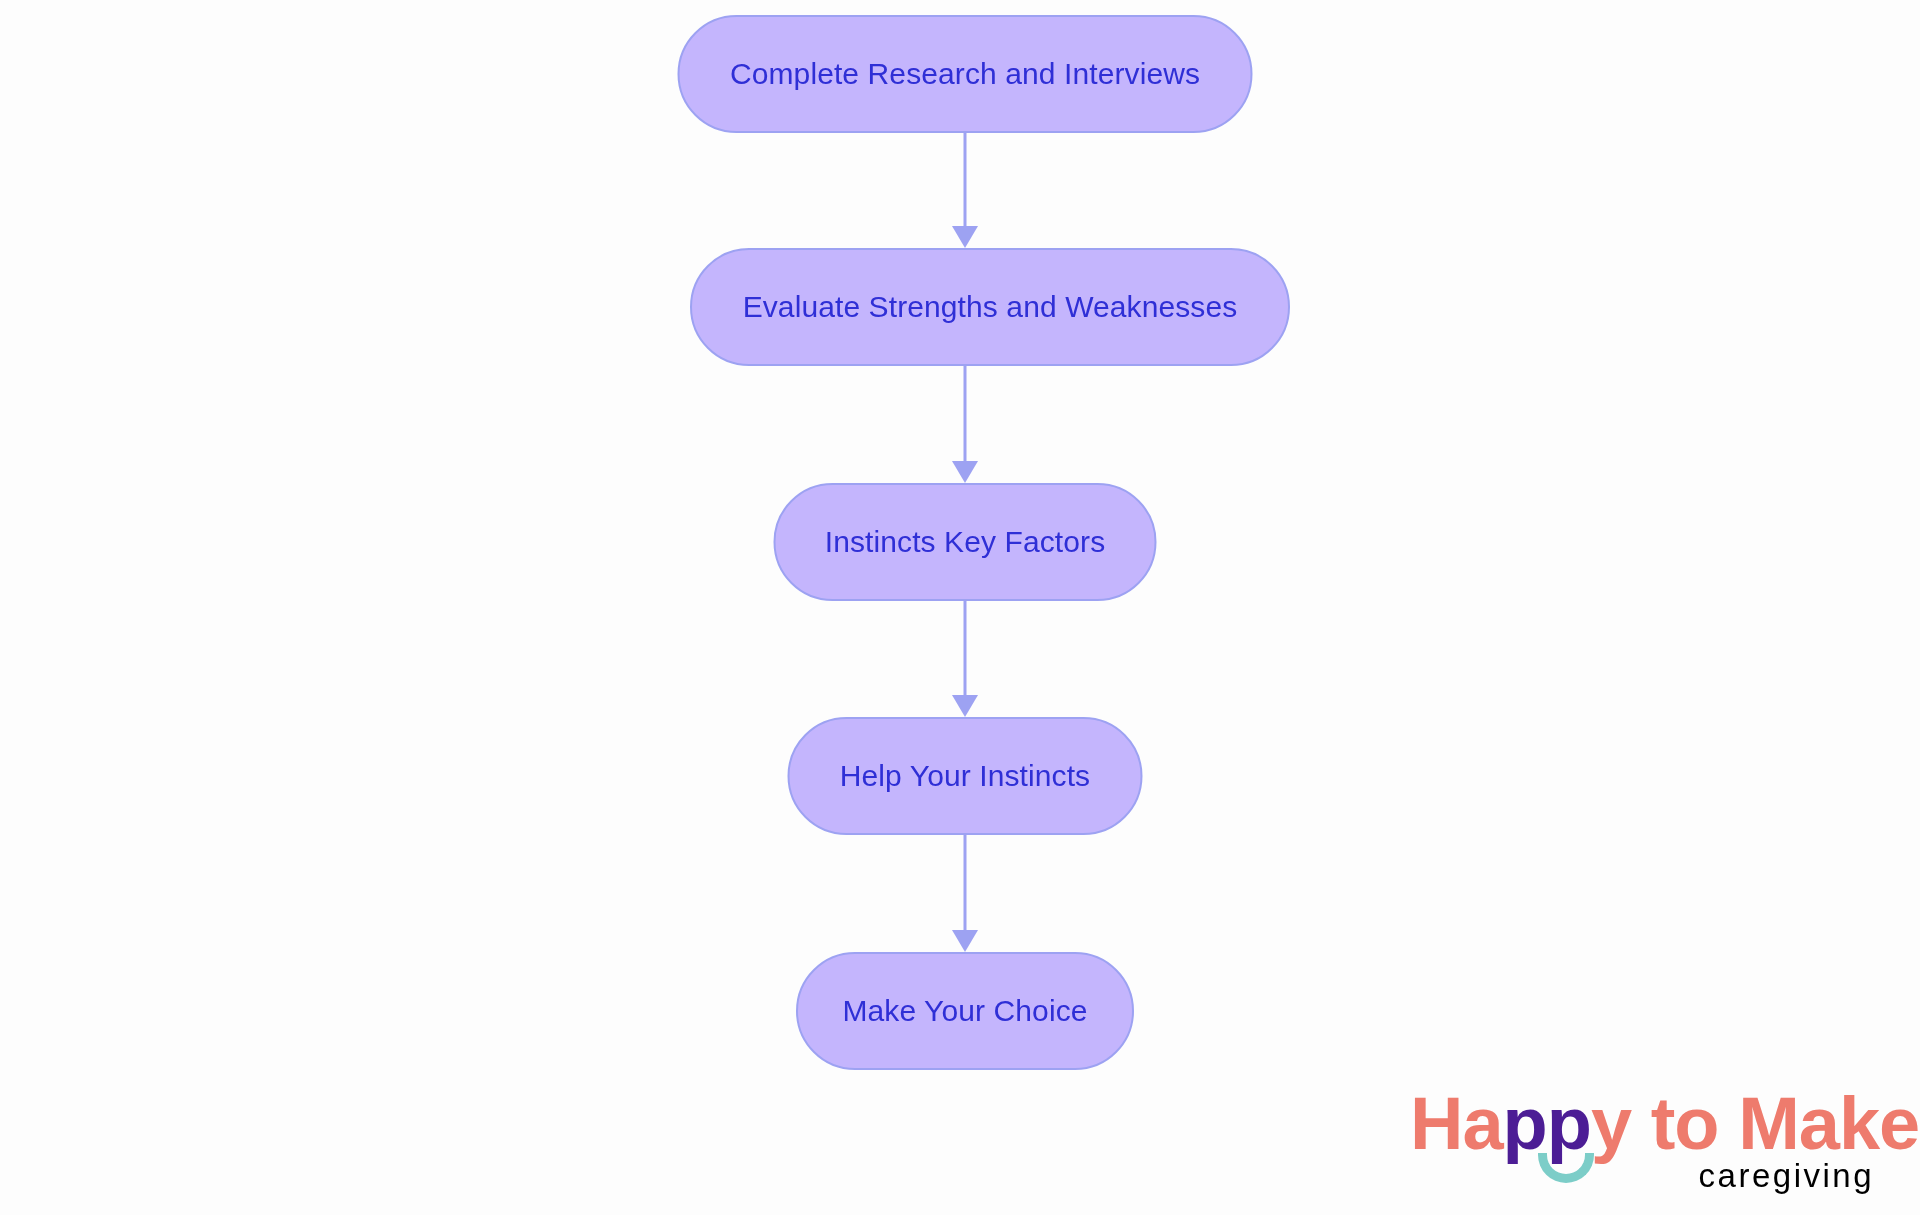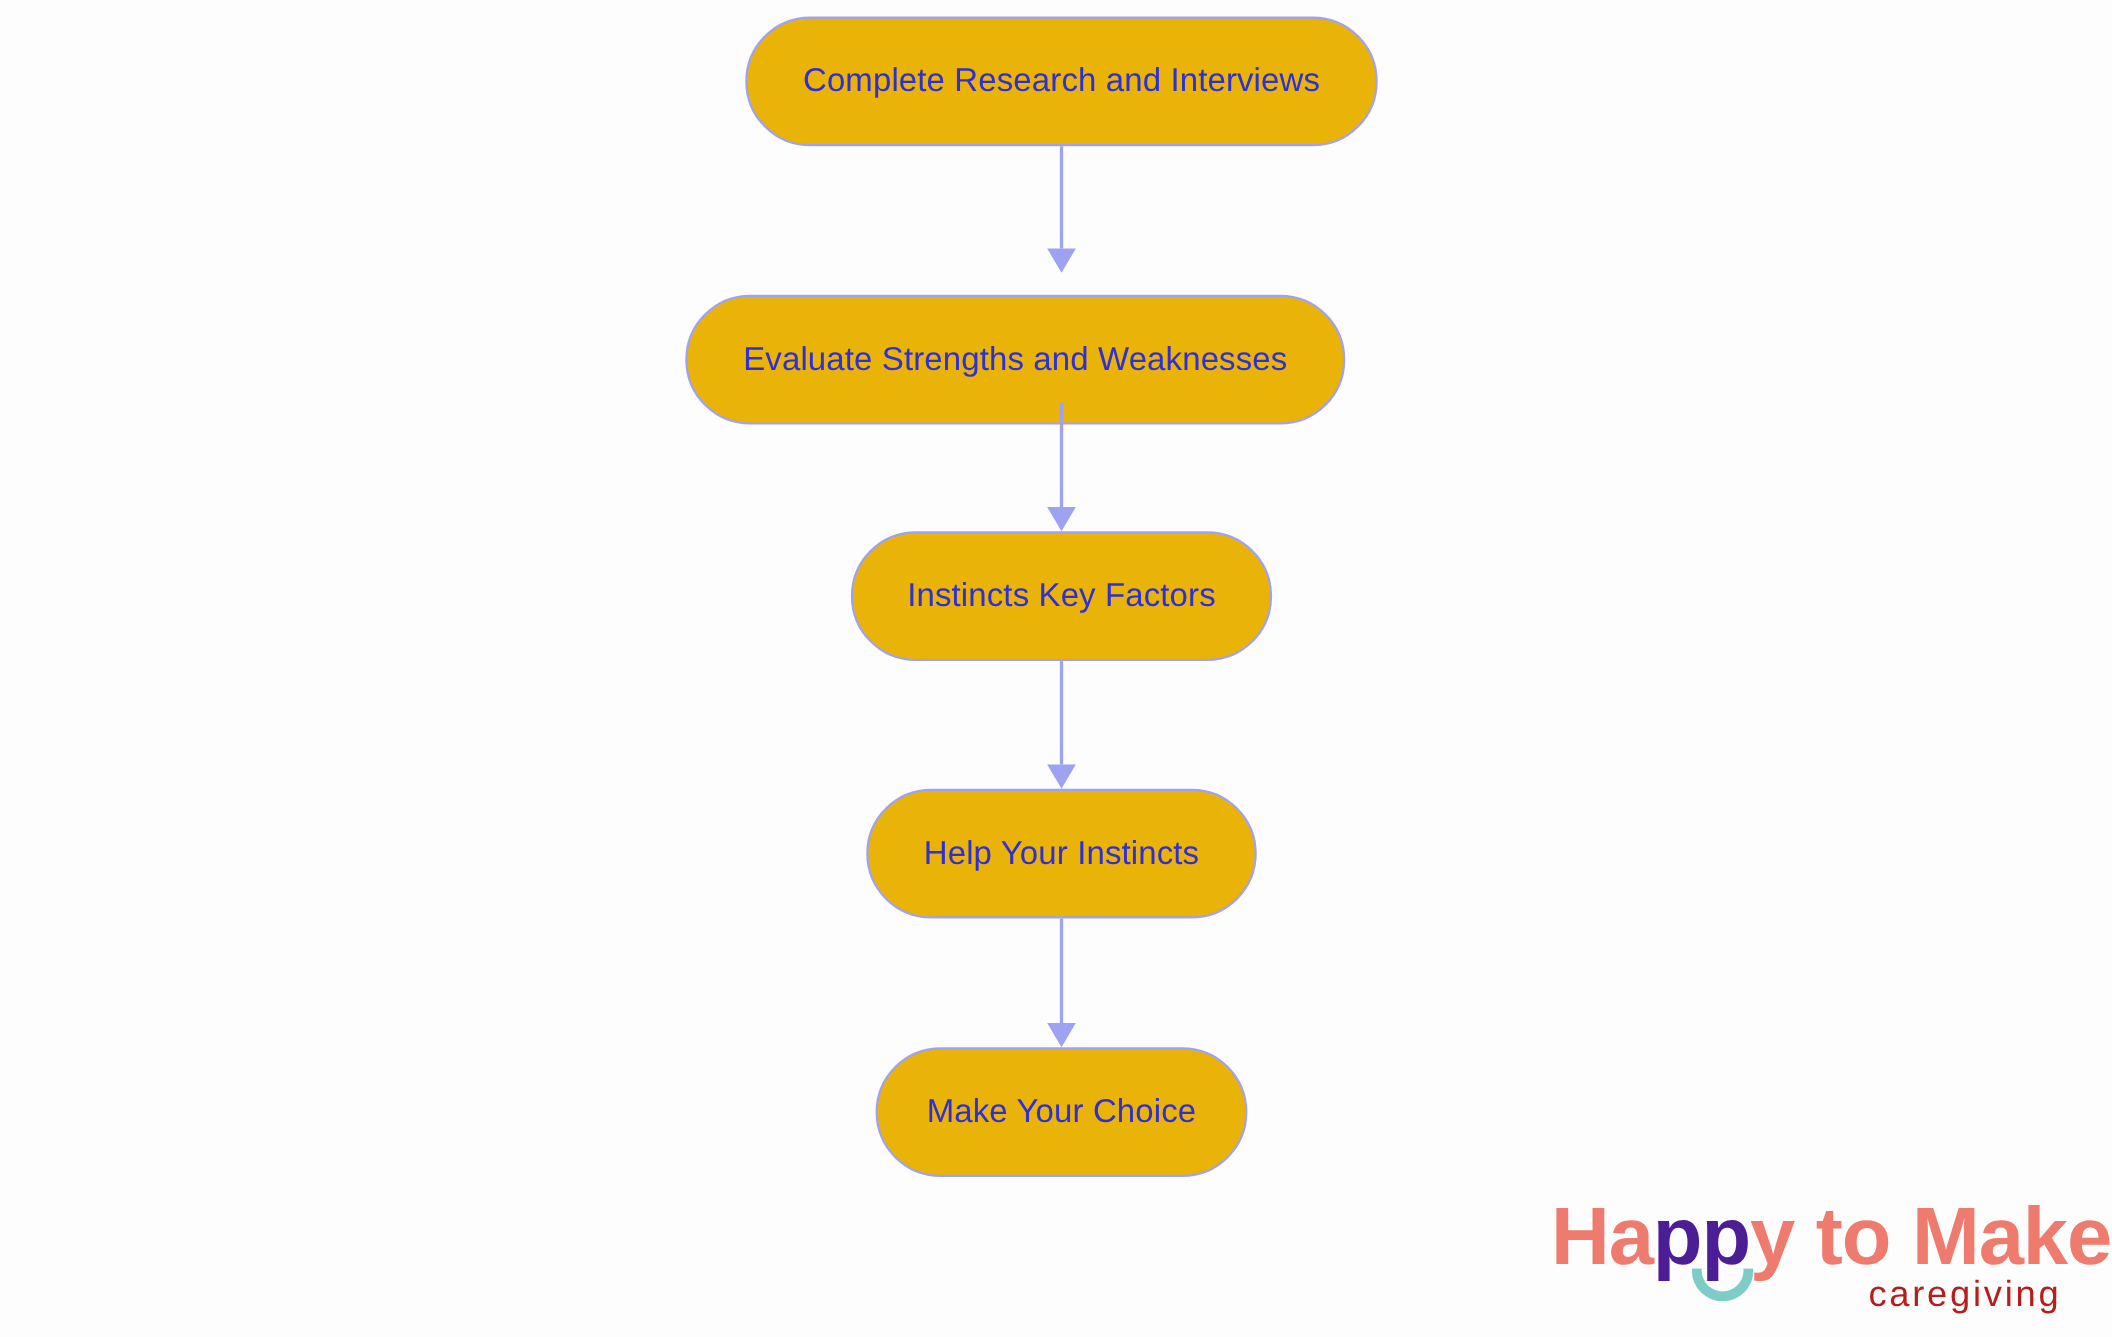--- a/index.html
+++ b/index.html
@@ -27,21 +27,21 @@
     top: 0;
     width: 1920px;
     height: 1090px;
   }
 
   .node {
     position: absolute;
     display: flex;
     align-items: center;
     justify-content: center;
-    background: #eab308;
+    background: #c4b5fd;
     border: 2px solid #9da2f2;
     border-radius: 999px;
     height: 118px;
     transform: translateX(-50%);
   }
 
   .node-label {
     color: #2f2fd6;
     font-size: 30px;
     font-weight: 400;
@@ -111,42 +111,42 @@
     border-radius: 0 0 40px 40px;
   }
 
   .logo-sub {
     position: absolute;
     right: 6px;
     top: 82px;
     font-size: 33px;
     font-weight: 400;
     letter-spacing: 2.5px;
-    color: #b91c1c;
+    color: #000000;
     white-space: nowrap;
     line-height: 1;
   }
 </style>
 </head>
 <body>
 
 <div id="canvas">
 
   <div class="flow">
 
     <div class="node" style="left:965px; top:15px; width:575px;">
       <span class="node-label">Complete Research and Interviews</span>
     </div>
 
     <div class="connector" style="left:965px; top:133px; height:115px;">
       <div class="shaft" style="height:93px;"></div>
       <div class="head"></div>
     </div>
 
-    <div class="node" style="left:923px; top:248px; width:600px;margin-top:20px;">
+    <div class="node" style="left:990px; top:248px; width:600px;">
       <span class="node-label">Evaluate Strengths and Weaknesses</span>
     </div>
 
     <div class="connector" style="left:965px; top:366px; height:117px;">
       <div class="shaft" style="height:95px;"></div>
       <div class="head"></div>
     </div>
 
     <div class="node" style="left:965px; top:483px; width:383px;">
       <span class="node-label">Instincts Key Factors</span>

